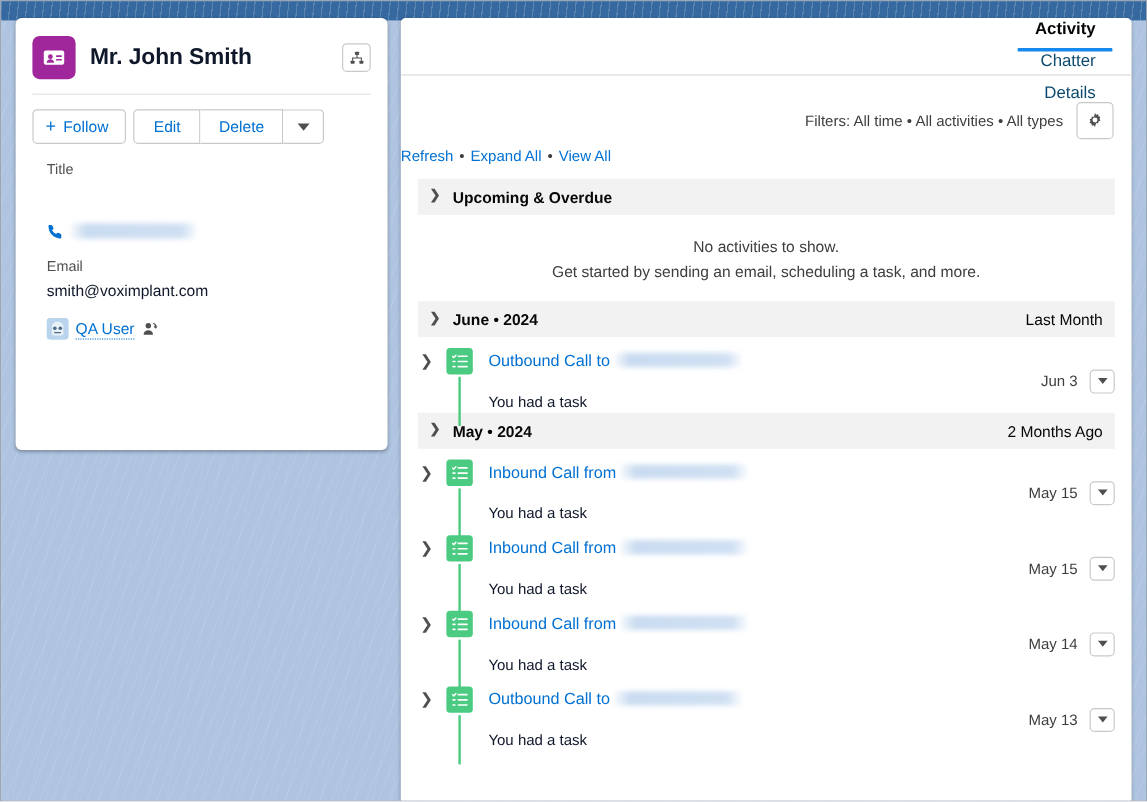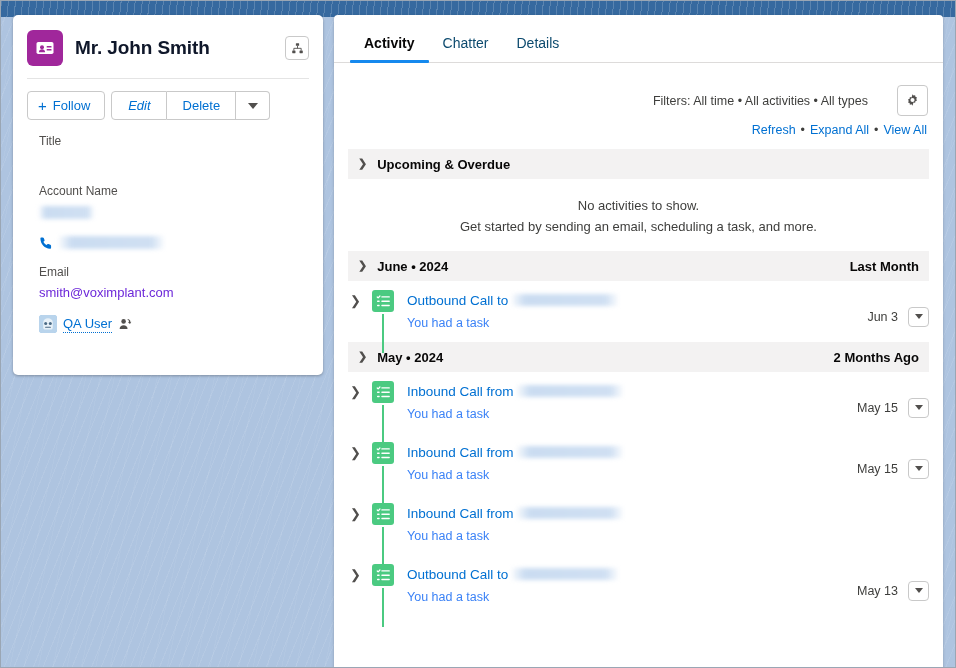--- a/index.html
+++ b/index.html
@@ -116,21 +116,21 @@
     color: #0070d2;
     font-size: 13px;
     font-family: "Liberation Sans", sans-serif;
     display: flex;
     align-items: center;
     justify-content: center;
     cursor: pointer;
     white-space: nowrap;
   }
   #follow-button { border-radius: 4px; padding: 0 14px 0 10px; margin-right: 6px; }
-  #edit-button   { border-radius: 4px 0 0 4px; width: 56px; font-style: italic; }
+  #edit-button   { border-radius: 4px 0 0 4px; width: 56px; }
   #delete-button { border-radius: 0; width: 69px; border-left: none; }
   #more-actions-button { border-radius: 0 4px 4px 0; width: 34px; border-left: none; }
 
   .plus-glyph {
     font-size: 15px;
     color: #0070d2;
     margin-right: 6px;
     line-height: 1;
   }
 
@@ -142,21 +142,21 @@
     color: #514f4d;
     margin-bottom: 4px;
     line-height: 15px;
   }
   .field-value {
     font-size: 13px;
     color: #16325c;
     line-height: 17px;
     min-height: 17px;
   }
-  .field-value a { color: #6d28d9; text-decoration: none; }
+  .field-value a { color: #0f172a; text-decoration: none; }
 
   .redacted {
     display: inline-block;
     height: 13px;
     border-radius: 2px;
     background: linear-gradient(90deg,
       rgba(199,218,240,0.15) 0%,
       rgba(199,218,240,0.95) 12%,
       rgba(205,222,242,0.95) 88%,
       rgba(205,222,242,0.12) 100%);
@@ -210,20 +210,21 @@
     overflow: hidden;
   }
 
   #tabs-bar {
     display: flex;
     align-items: flex-end;
     height: 48px;
     padding: 0 16px;
     border-bottom: 1px solid #dddbda;
     position: relative;
+    flex-direction: column;
   }
   .tab {
     font-size: 14px;
     color: #0c4a6e;
     padding: 0 14px 11px 14px;
     cursor: pointer;
     position: relative;
     white-space: nowrap;
   }
   .tab.active {
@@ -237,41 +238,41 @@
     height: 3px;
     background: #1589ee;
     border-radius: 1px;
   }
 
   #filters-row {
     display: flex;
     align-items: center;
     justify-content: flex-end;
     padding: 22px 15px 0 0;
-    gap: 29px;
+    gap: 11px;
   }
   #filters-text {
     font-size: 12.5px;
     color: #3e3e3c;
     white-space: nowrap;
   }
   #filter-settings-button {
     width: 31px; height: 31px;
     border: 1px solid #c9c9c9;
     border-radius: 4px;
     background: #fff;
     display: flex; align-items: center; justify-content: center;
     cursor: pointer;
     flex: 0 0 31px;
   }
 
   #links-row {
     display: flex;
     align-items: center;
-    justify-content: flex-end;
+    justify-content: flex-start;
     padding: 7px 16px 0 0;
     font-size: 12.5px;
     color: #3e3e3c;
     gap: 5px;
   }
   #links-row a { color: #0070d2; text-decoration: none; cursor: pointer; }
   .dot-sep { color: #3e3e3c; }
 
   
   #timeline { margin-top: 12px; }
@@ -290,21 +291,21 @@
   .section-header .chev {
     margin-right: 10px;
     color: #514f4d;
     font-size: 11px;
     line-height: 1;
     cursor: pointer;
     transform: translateY(-1px);
   }
   .section-right {
     margin-left: auto;
-    font-weight: bold;
+    font-weight: normal;
     font-size: 13px;
     color: #080707;
   }
 
   .empty-state {
     text-align: center;
     padding: 16px 0 14px 0;
     font-size: 13px;
     color: #3e3e3c;
     line-height: 21px;
@@ -357,23 +358,23 @@
   }
   .item-title {
     font-size: 13.5px;
     color: #0070d2;
     line-height: 19px;
     white-space: nowrap;
     cursor: pointer;
   }
   .item-sub {
     font-size: 12.5px;
-    color: #3b82f6;
+    color: #0f172a;
     line-height: 18px;
-    margin-top: 4px;
+    margin-top: 16px;
   }
   .item-right {
     display: flex;
     align-items: center;
     gap: 10px;
     padding-top: 1px;
   }
   .item-date {
     font-size: 12.5px;
     color: #3e3e3c;
@@ -439,26 +440,20 @@
       </div>
     </div>
 
     <div id="fields">
 
       <div class="field">
         <div class="field-label">Title</div>
         <div class="field-value"></div>
       </div>
 
-      <div class="field">
-        <div class="field-label">Account Name</div>
-        <div class="field-value">
-          <span class="redacted acct"></span>
-        </div>
-      </div>
 
       <div class="field">
         <div class="field-value phone-row">
           <svg width="14" height="14" viewBox="0 0 16 16" aria-hidden="true">
             <path d="M4.3 1.6c.5 0 .9.3 1.1.8l.9 2.2c.2.5 0 1-.4 1.3l-.9.6c.8 1.7 2.2 3.1 3.9 3.9l.6-.9c.3-.4.8-.6 1.3-.4l2.2.9c.5.2.8.6.8 1.1v2.2c0 .7-.6 1.3-1.3 1.2C6.4 14 2 9.6 1.6 3.1c-.1-.7.5-1.3 1.2-1.3z" fill="#0070d2"></path>
           </svg>
           <span class="redacted phone"></span>
         </div>
       </div>
 
@@ -647,20 +642,26 @@
           </span>
           <span class="timeline-line"></span>
         </div>
         <div class="item-body">
           <div class="item-title">
             <span>Inbound Call from</span>
             <span class="redacted activity"></span>
           </div>
           <div class="item-sub">You had a task</div>
         </div>
+        <div class="item-right">
+          <span class="item-date">May 14</span>
+          <span class="row-menu-button">
+            <span class="mini-caret"></span>
+          </span>
+        </div>
       </div>
 
       <div class="activity-item">
         <div class="item-chev">❯</div>
         <div class="item-icon-col">
           <span class="task-icon">
             <svg width="15" height="15" viewBox="0 0 16 16" aria-hidden="true">
               <path d="M1.3 3.2l1 1 1.9-2.1" stroke="#fff" stroke-width="1.3" fill="none" stroke-linecap="round" stroke-linejoin="round"></path>
               <rect x="5.6" y="2.3" width="9.2" height="1.5" rx="0.7" fill="#fff"></rect>
               <rect x="1" y="7" width="3" height="1.5" rx="0.7" fill="#fff"></rect>

